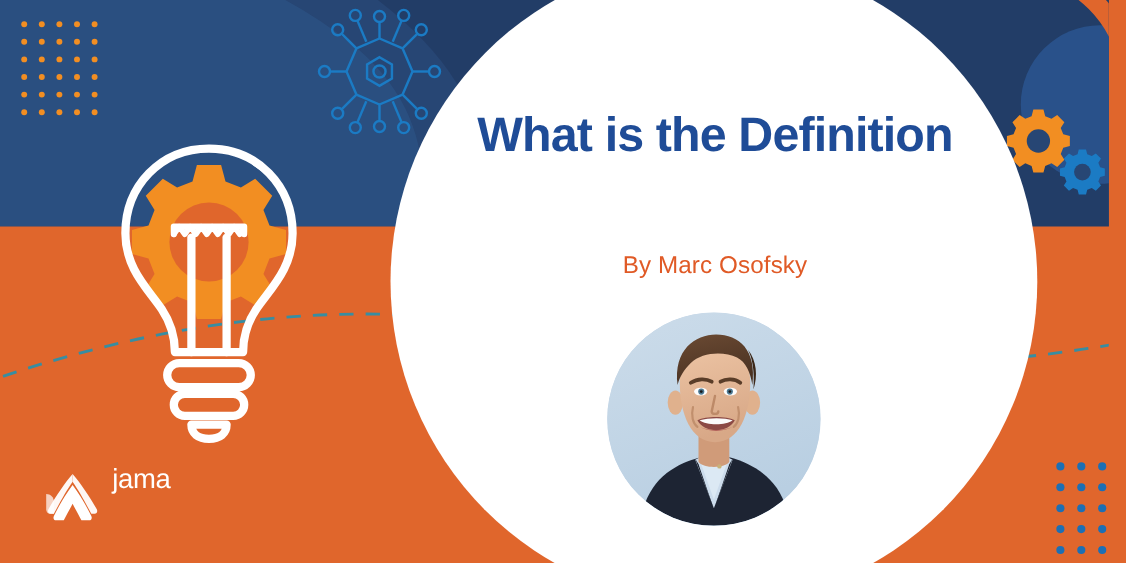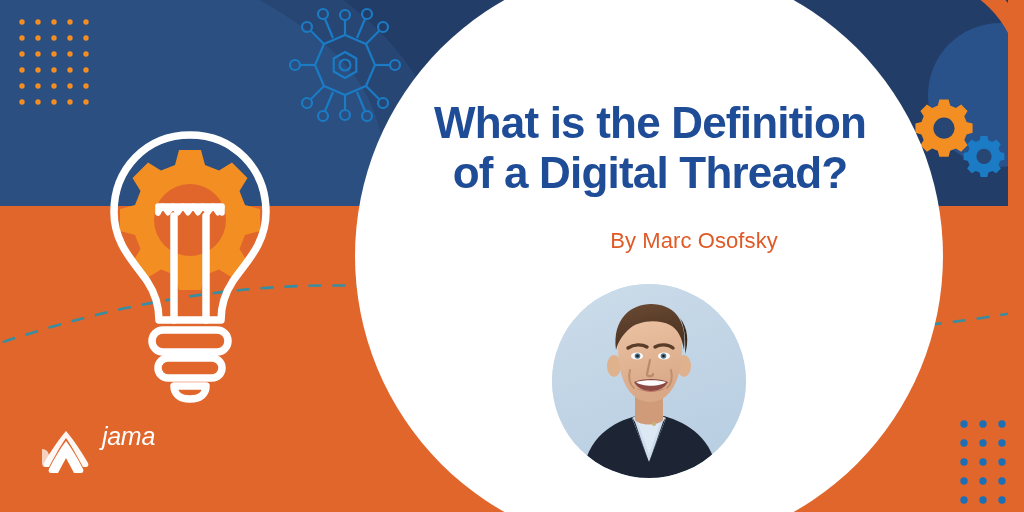--- a/index.html
+++ b/index.html
@@ -3,38 +3,38 @@
 <meta charset="utf-8">
 <style>
   html,body{margin:0;padding:0;}
   body{
     width:1024px;height:512px;overflow:hidden;
     font-family:"Liberation Sans", sans-serif;
     background:#E0662C;
   }
   .stage{position:relative;width:1008px;height:512px;overflow:hidden;}
   .layer{position:absolute;inset:0;}
-  .abs{position:absolute;font-style:italic;}
+  .abs{position:absolute;}
 
   
   .bg-navy{left:0;top:0;width:1024px;height:206px;background:#274674;}
   .bg-orange{left:0;top:206px;width:1024px;height:306px;background:#E0662C;}
 
   
   .headline{
     position:absolute;left:355px;top:98px;width:590px;
     text-align:center;color:#1F4C97;
     font-size:44px;line-height:1.14;font-weight:bold;
     letter-spacing:-0.8px;
   }
   .headline .l2{display:block;}
   .byline{
     position:absolute;left:355px;top:228px;width:590px;
     text-align:center;color:#E05A26;
-    font-size:22px;font-weight:normal;letter-spacing:0.1px;margin-left:44px;
+    font-size:22px;font-weight:normal;letter-spacing:0.1px;
   }
 
   
   .photo{
     left:552px;top:284px;width:194px;height:194px;border-radius:50%;
     overflow:hidden;background:#c3d5e6;
   }
 
   
   .logo{left:40px;top:425px;width:190px;height:62px;}
@@ -237,21 +237,20 @@
             <circle cx="1021" cy="500" r="3.7"></circle>
         </g>
       </g>
 
       <circle cx="649" cy="256" r="294" fill="#FFFFFF"></circle>
     </g>
   </svg>
 
   <div class="headline">
     <span class="l1">What is the Definition</span>
-    <span class="l2">of a Digital Thread?</span>
   </div>
   <div class="byline">By Marc Osofsky</div>
 
   <div class="abs photo">
     <svg width="194" height="194" viewBox="0 0 194 194">
       <defs>
         <clipPath id="pc">
             <circle cx="97" cy="97" r="97"></circle>
           </clipPath>
         <linearGradient id="bgp" x1="0" y1="0" x2="0.4" y2="1">

